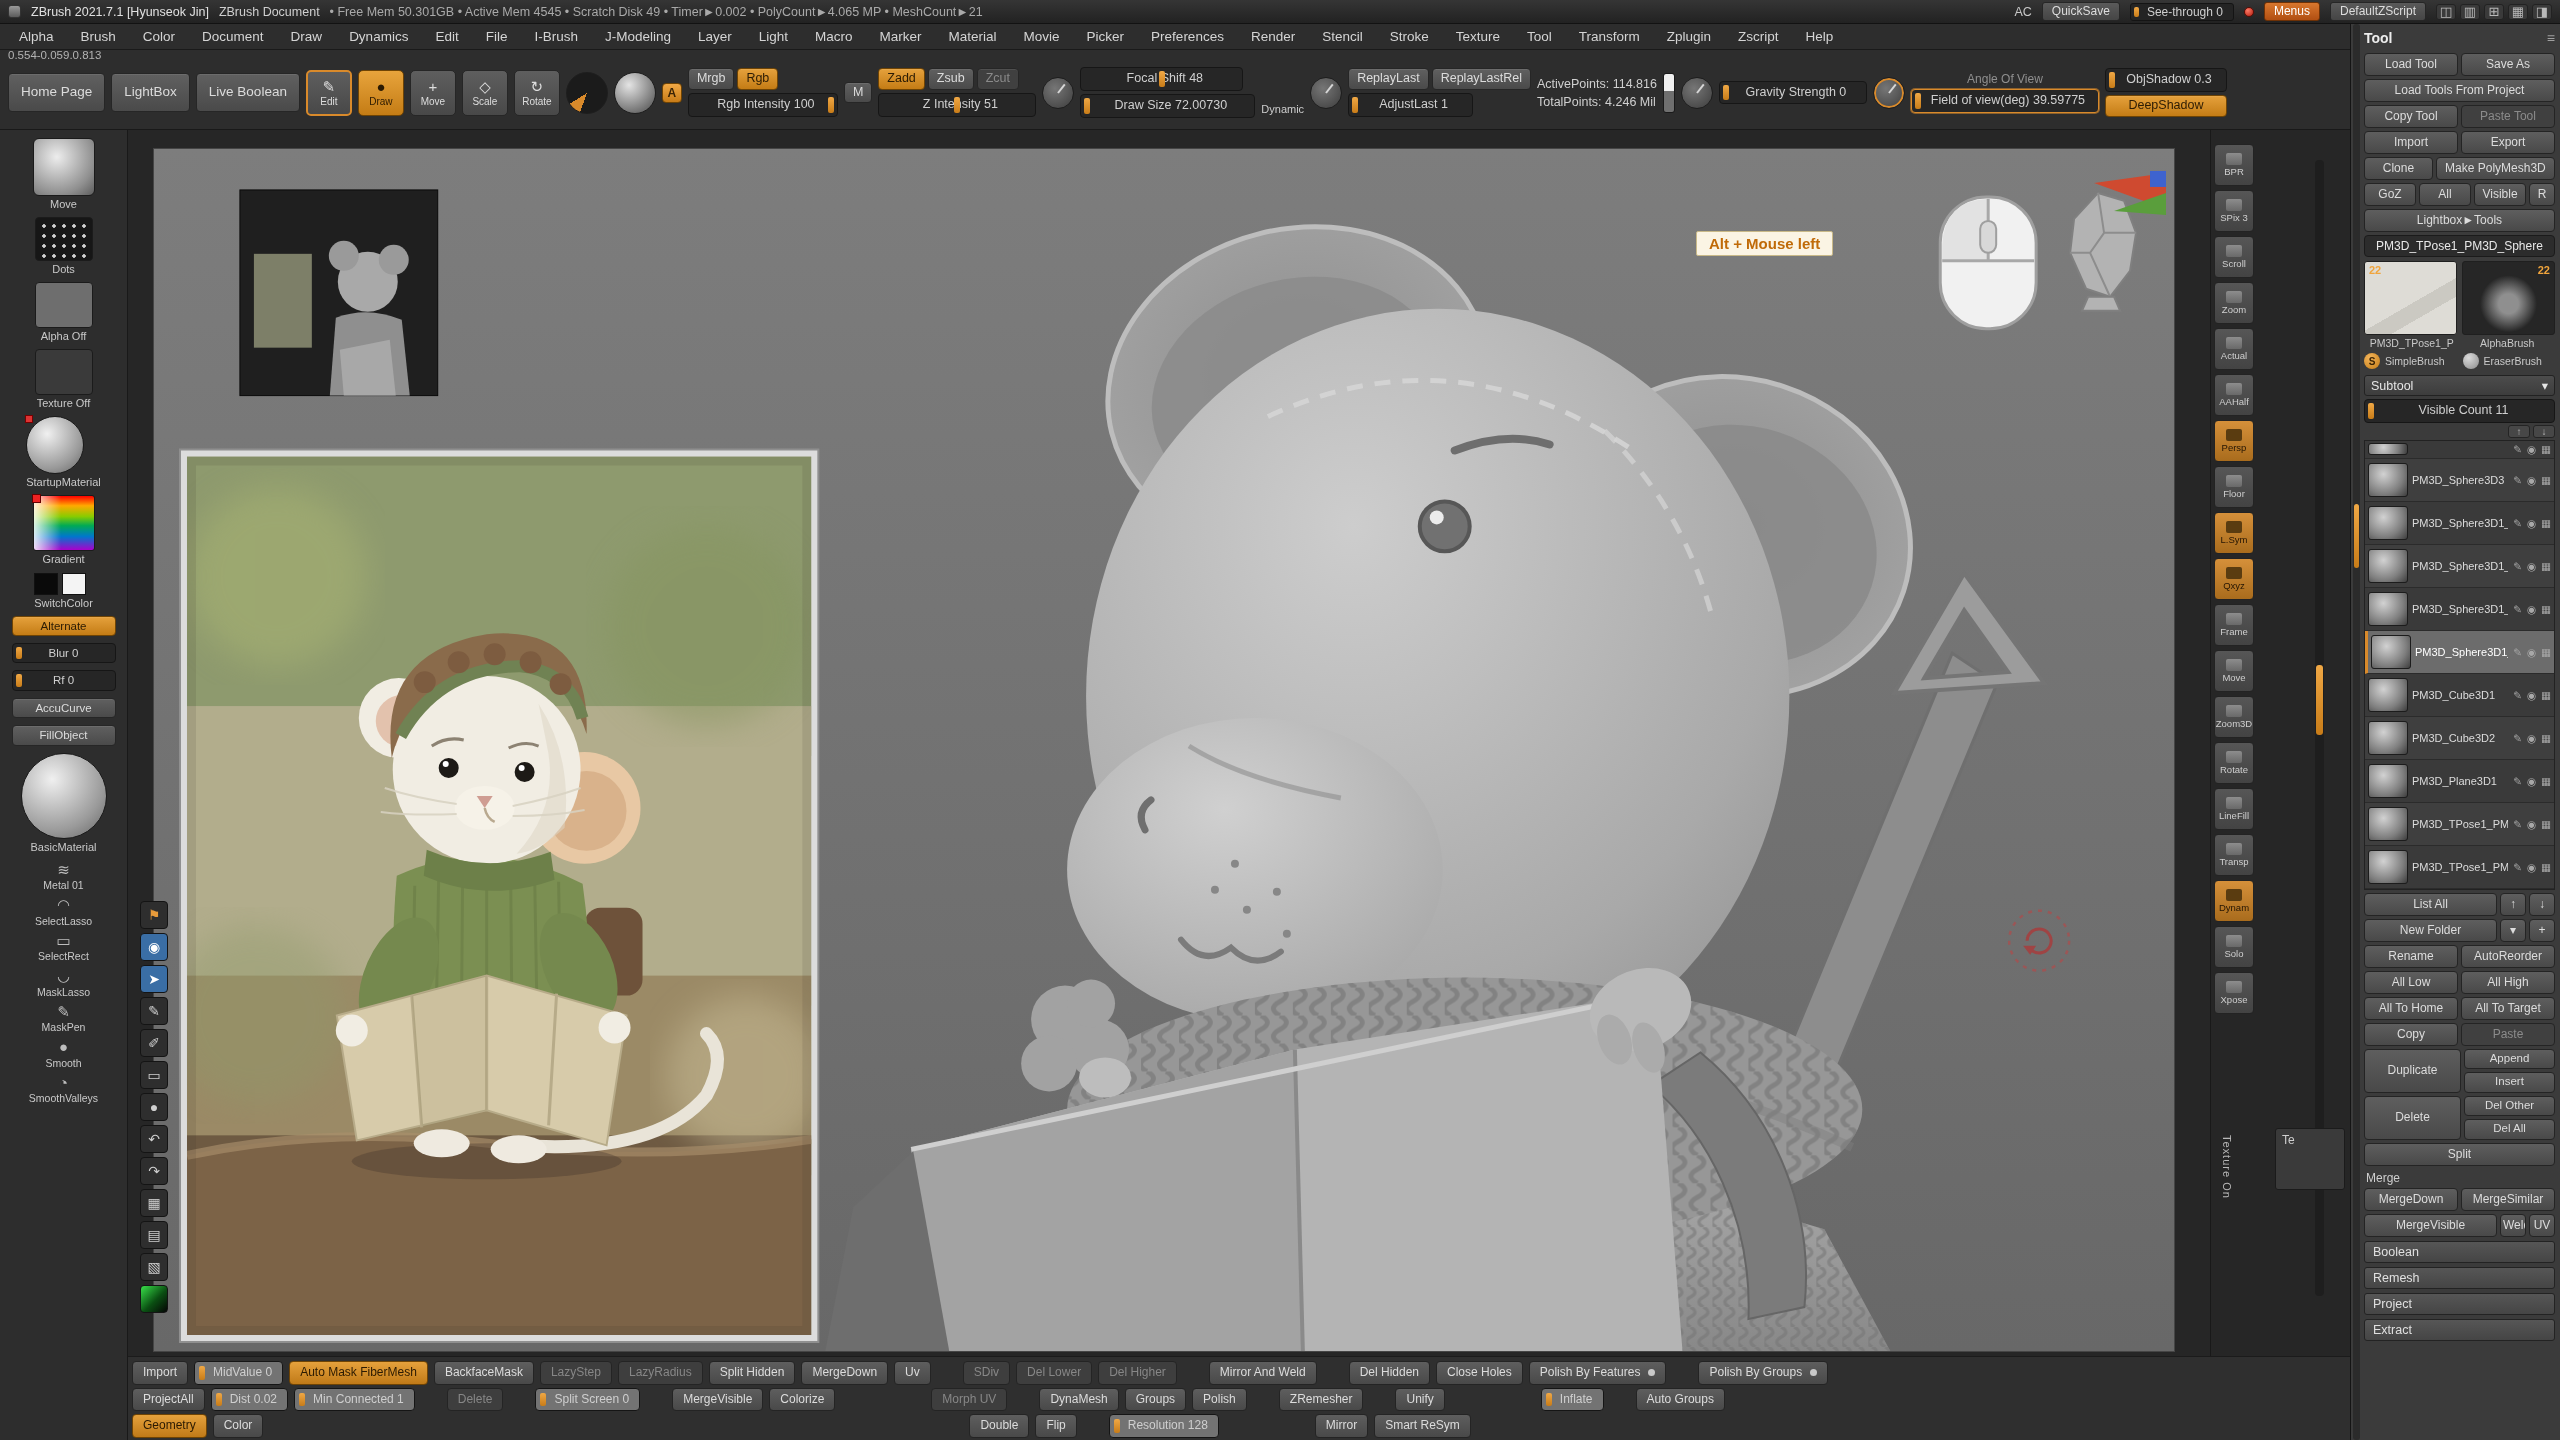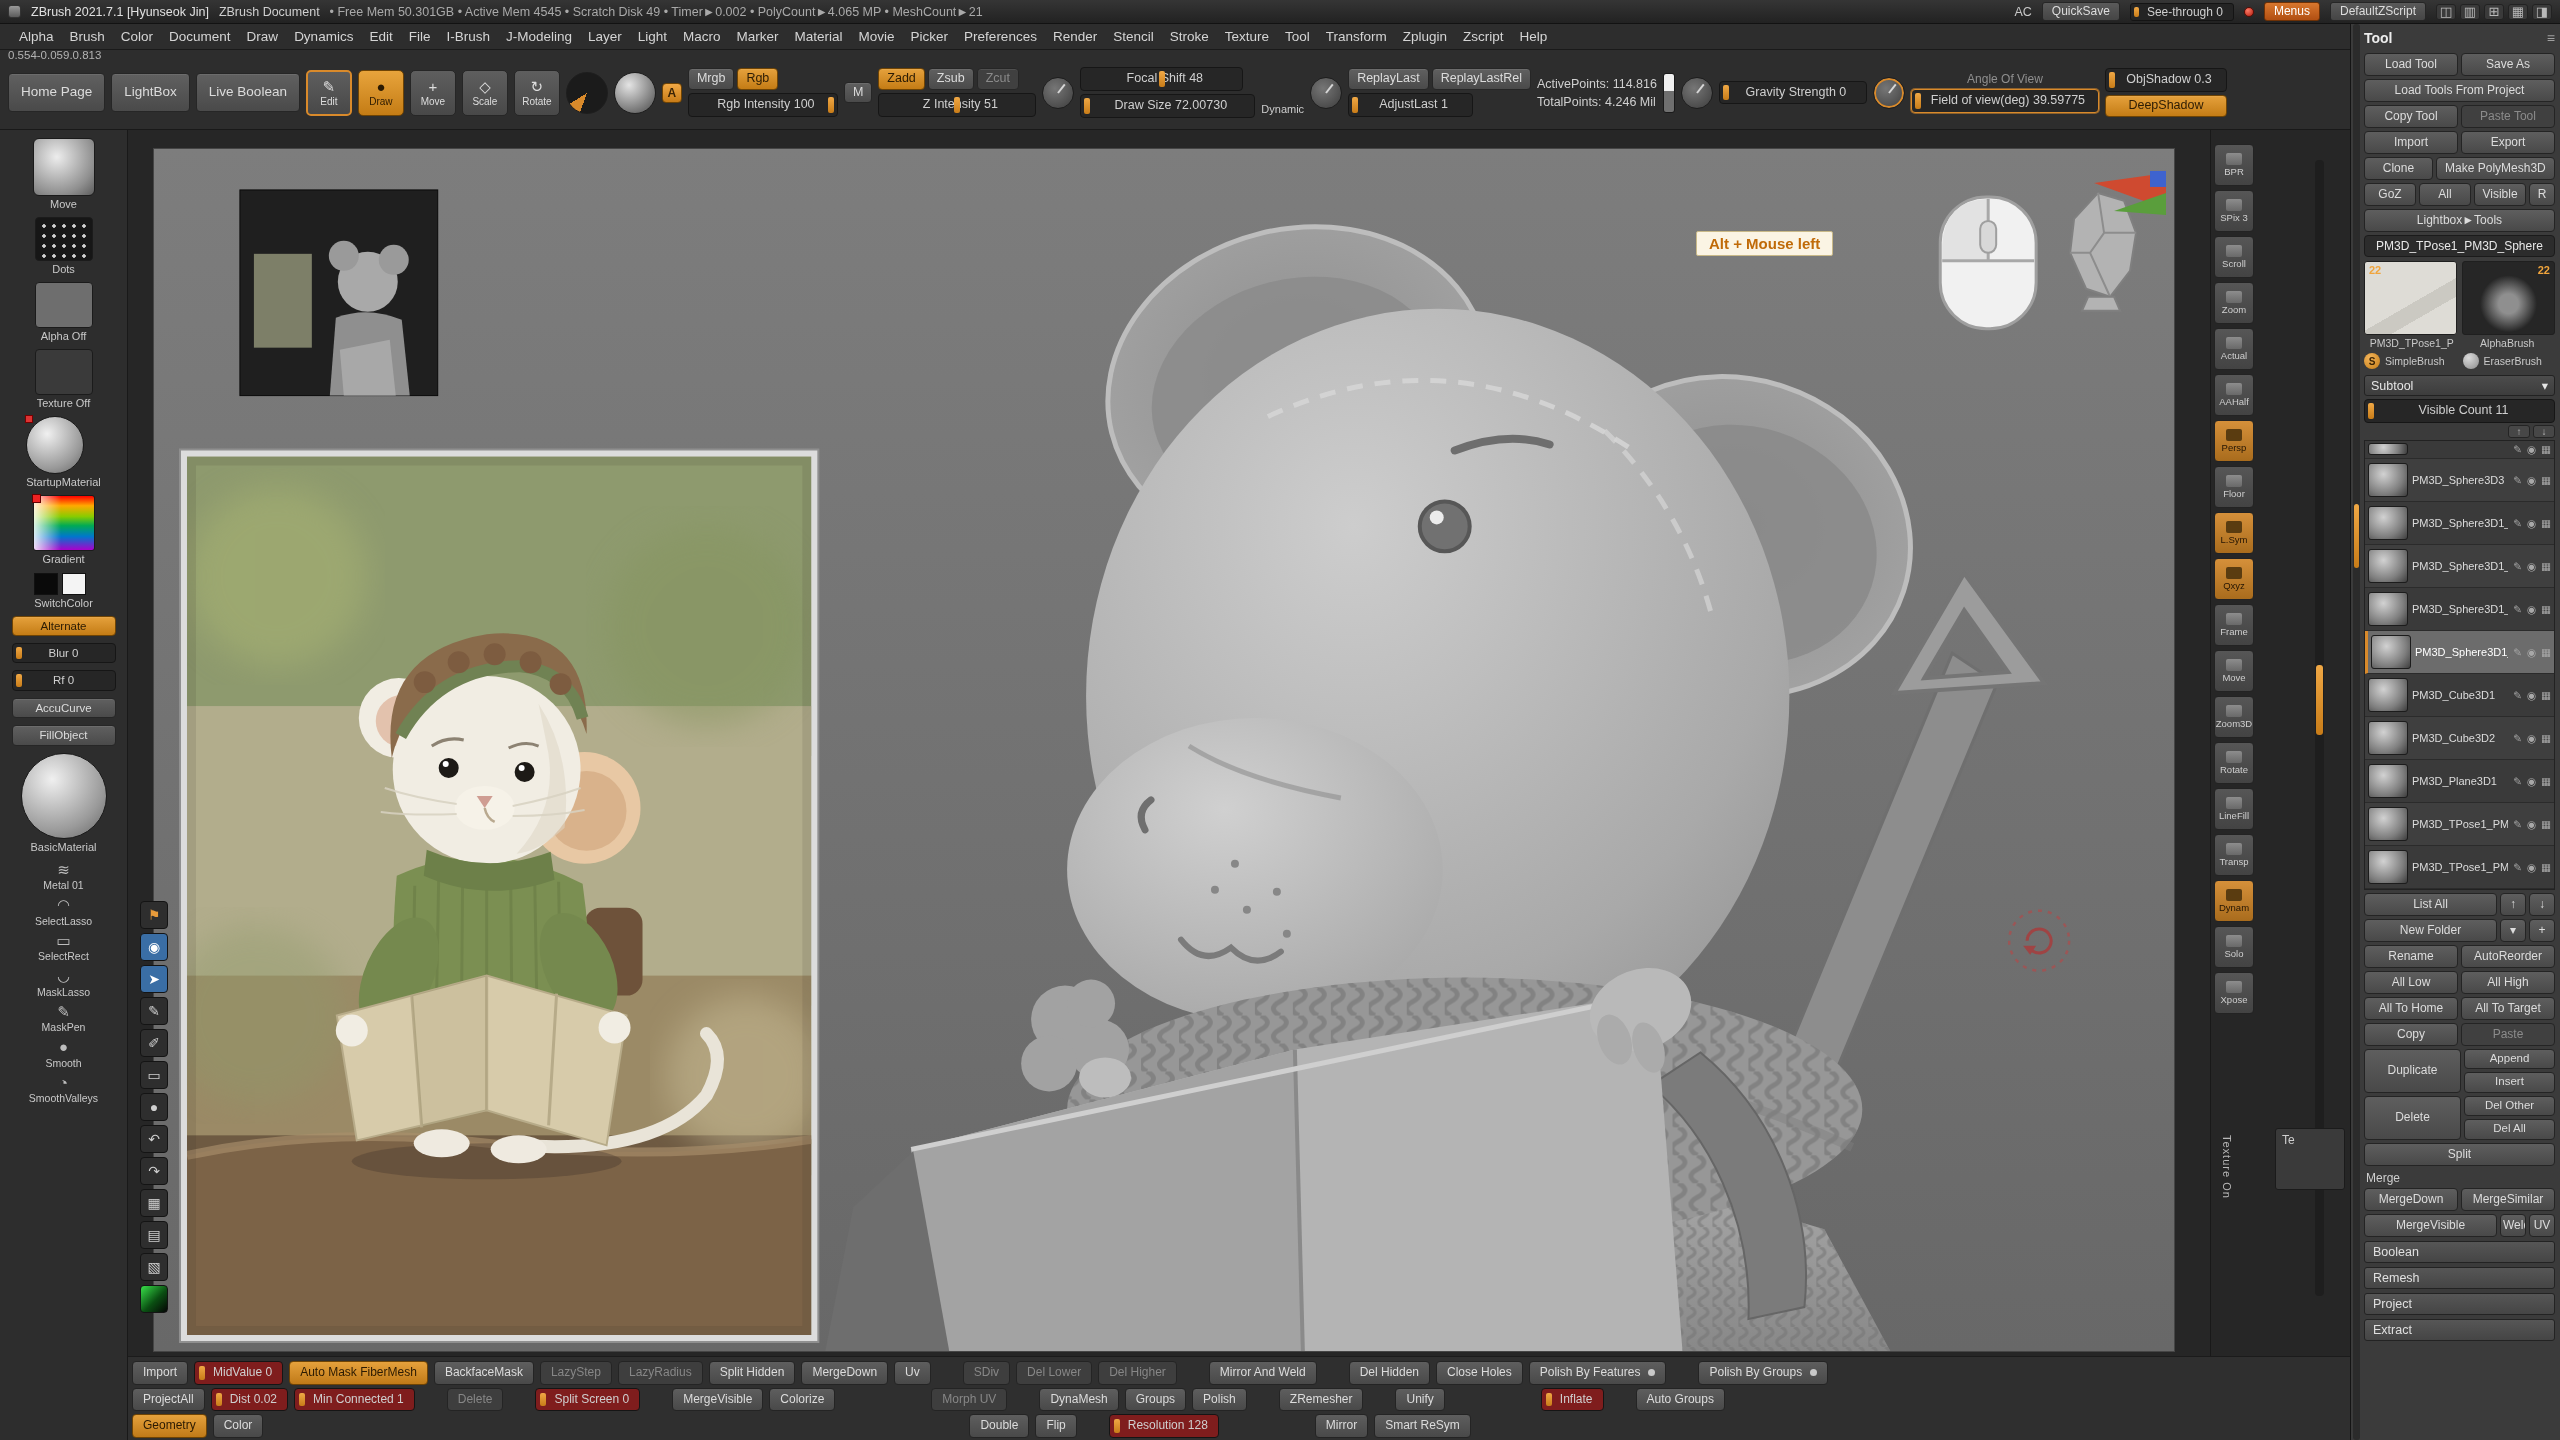--- a/index.html
+++ b/index.html
@@ -154,21 +154,21 @@
   .tall2{height:44px;display:flex;align-items:center;justify-content:center}
   .colmini{flex:1;display:flex;flex-direction:column;gap:3px}
   .colmini .tbtn{flex:1;padding:1px 2px;font-size:11.5px}
   .tlabel{font-size:12px;color:#cfcfcf;margin-top:5px;padding-left:2px}
   .tsec2{margin-top:4px;background:linear-gradient(#565656,#454545);border:1px solid #232323;border-radius:3px;padding:3px 8px;font-size:12.5px;color:#e0e0e0}
 
   
   .bottom{height:84px;flex:0 0 84px;background:#2f2f2f;border-top:1px solid #1b1b1b;padding:4px 4px 2px 4px;display:flex;flex-direction:column;gap:3px;overflow:hidden}
   .brow{display:flex;gap:6px;align-items:center;white-space:nowrap}
   .b{font-size:12px;padding:3px 10px;background:linear-gradient(#5e5e5e,#494949);border:1px solid #242424;border-radius:4px;color:#dcdcdc;line-height:1.3}
-  .b.slider2{background:#7f1d1d;position:relative;padding-left:18px;border-color:#151515;color:#cfcfcf}
+  .b.slider2{background:#737373;position:relative;padding-left:18px;border-color:#151515;color:#cfcfcf}
   .b.slider2::before{content:"";position:absolute;left:4px;top:4px;bottom:4px;width:6px;border-radius:2px;background:linear-gradient(#f0a845,#c87c18)}
   .b.orange{background:linear-gradient(#e5a13c,#c07a18);color:#2b1a02;border-color:#6f4404}
   .b.disabled{color:#878787;background:#3e3e3e}
   .b.dot::after{content:"";display:inline-block;width:7px;height:7px;border-radius:50%;background:#c9c9c9;margin-left:8px;vertical-align:middle}
   .mlA{margin-left:26px}.mlB{margin-left:90px}.mlC{margin-left:700px}
 </style>
 </head>
 <body>
 
 <div class="app">
@@ -191,21 +191,21 @@
         <span class="win-ic">⊞</span>
         <span class="win-ic">▦</span>
         <span class="win-ic">◨</span>
       </span>
   </div>
 
   <div class="body-row">
     <div class="left-main">
 
       <div class="menubar">
-        <span style="display:inline-flex;gap:2px">
+        <span style="display:inline-flex;gap:13px">
             <span class="menu-item">Alpha</span>
             <span class="menu-item">Brush</span>
             <span class="menu-item">Color</span>
             <span class="menu-item">Document</span>
             <span class="menu-item">Draw</span>
             <span class="menu-item">Dynamics</span>
             <span class="menu-item">Edit</span>
             <span class="menu-item">File</span>
             <span class="menu-item">I-Brush</span>
             <span class="menu-item">J-Modeling</span>

